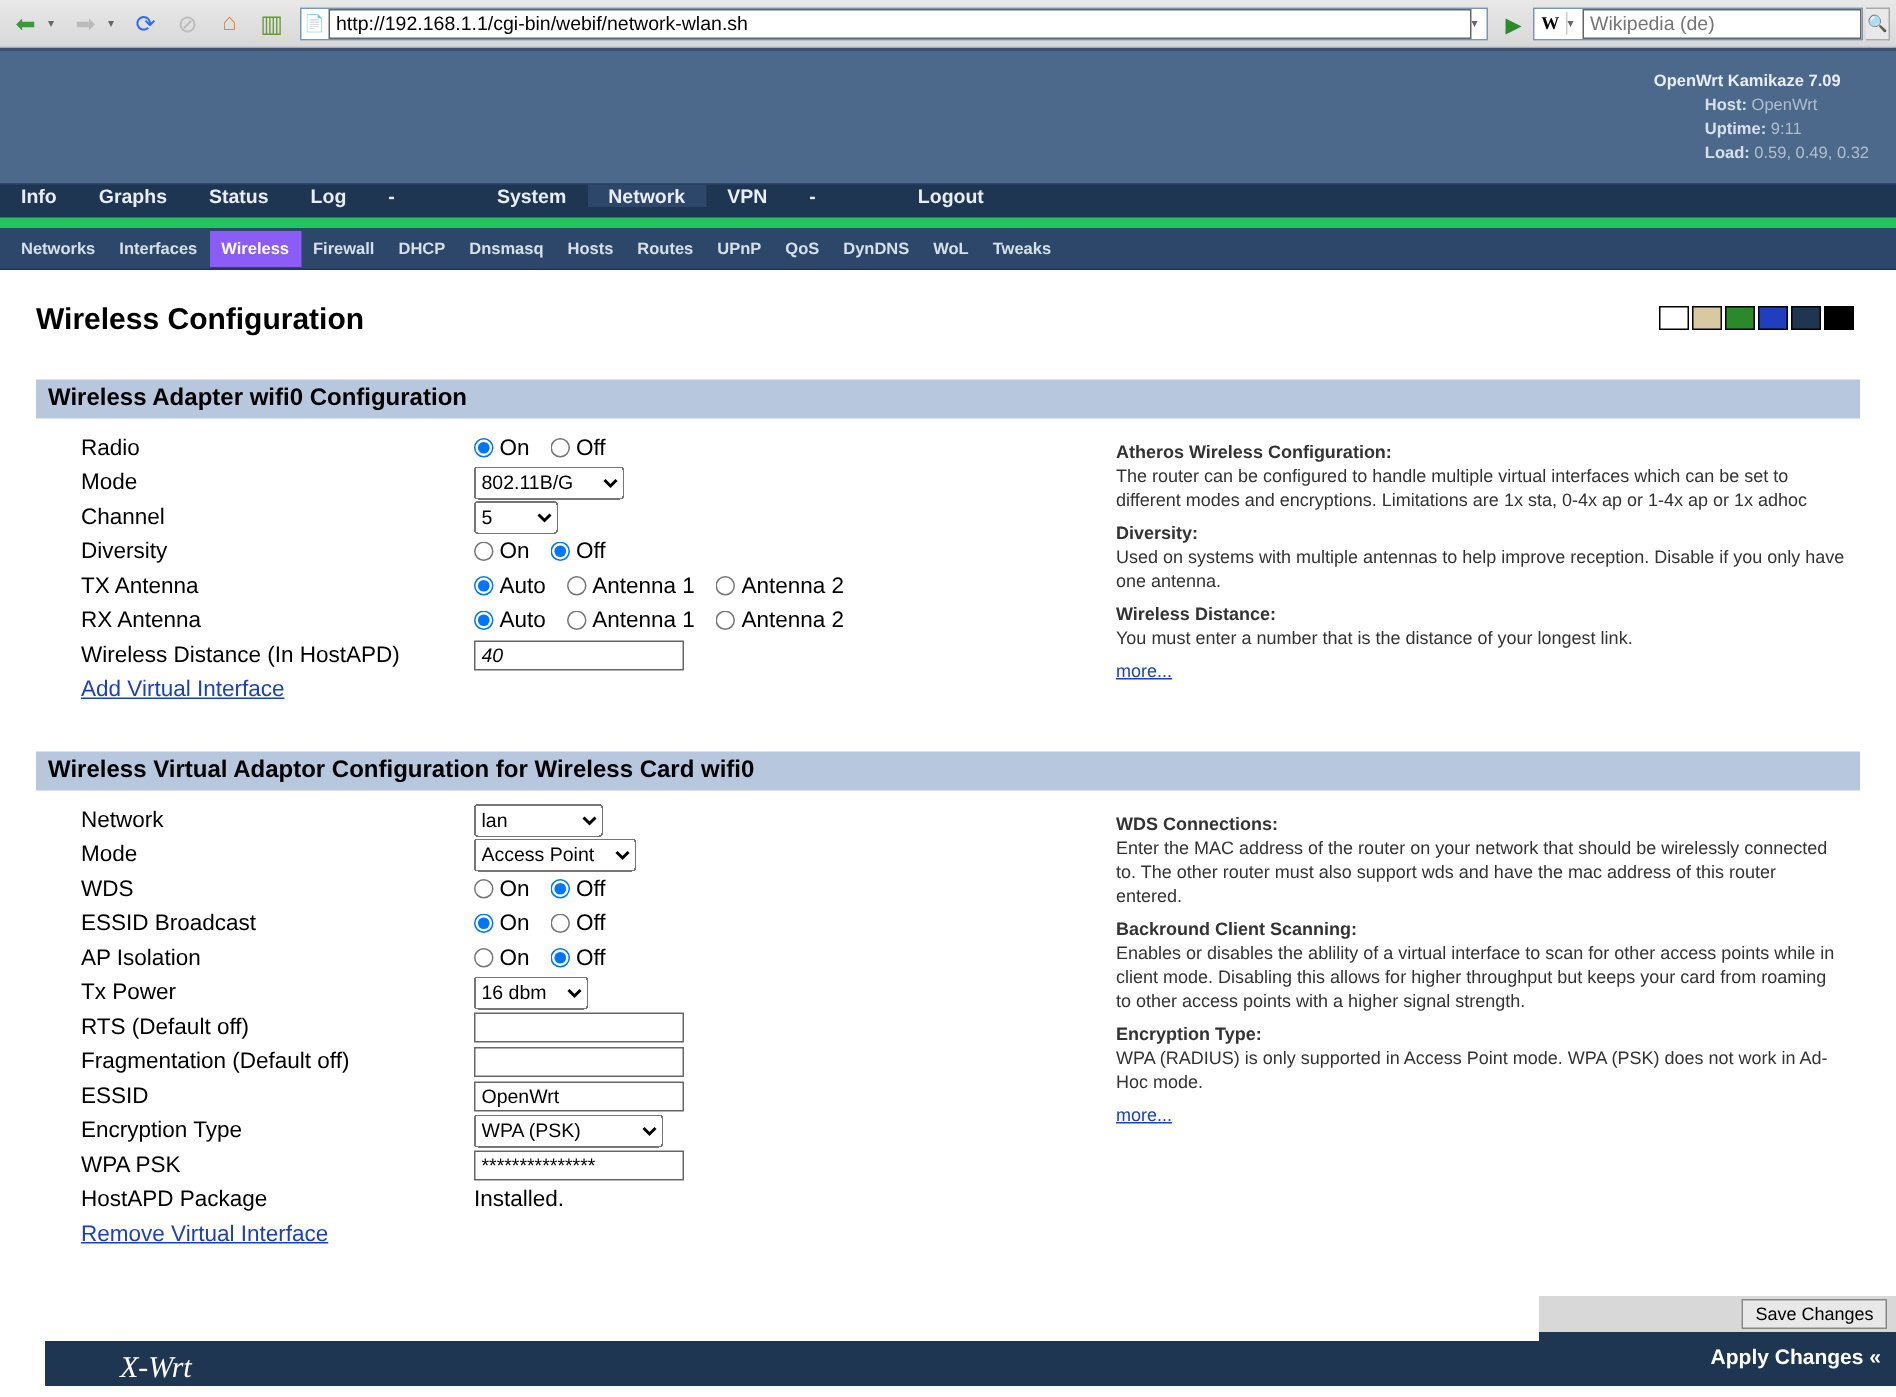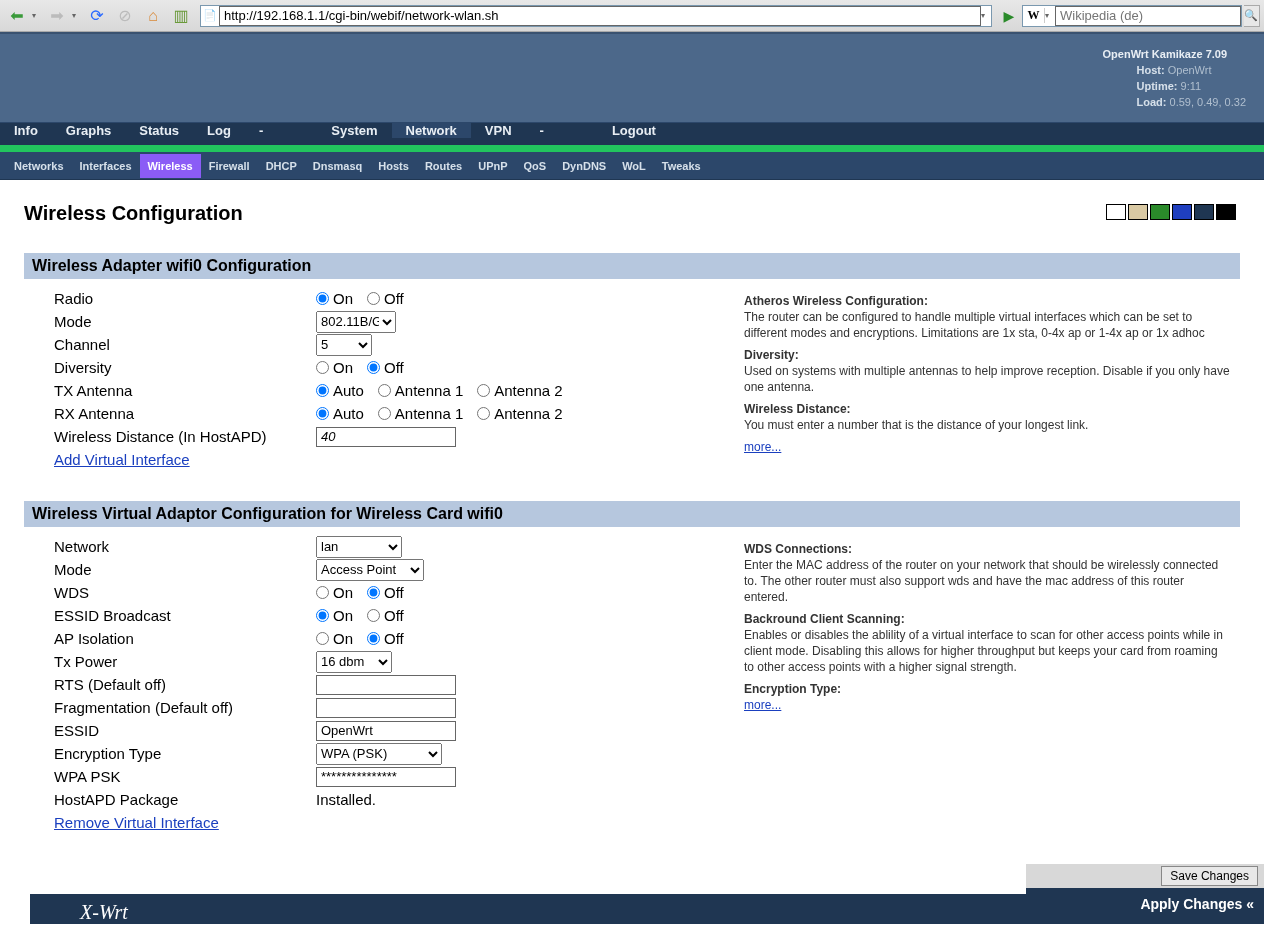--- a/index.html
+++ b/index.html
@@ -156,21 +156,21 @@
             </label>
           <label class="radio-opt">
               <input type="radio" name="radio" style="">
               <span>Off</span>
             </label>
         </div>
         </div>
       <div class="row">
           <div class="row-label">Mode</div>
         <div class="row-field">
-            <select style="width:80px"><option>802.11B/G</option></select>
+            <select style="width:100px"><option>802.11B/G</option></select>
           </div>
         </div>
       <div class="row">
           <div class="row-label">Channel</div>
         <div class="row-field">
             <select style="width:56px"><option>5</option></select>
           </div>
         </div>
       <div class="row">
           <div class="row-label">Diversity</div>
@@ -337,20 +337,21 @@
       <div class="row link-row">
           <a href="#">Remove Virtual Interface</a>
         </div>
     </div>
     <div class="help-col">
       <div class="ht">WDS Connections:</div>
       <div class="hd">Enter the MAC address of the router on your network that should be wirelessly connected to. The other router must also support wds and have the mac address of this router entered.</div>
       <div class="ht">Backround Client Scanning:</div>
       <div class="hd">Enables or disables the ablility of a virtual interface to scan for other access points while in client mode. Disabling this allows for higher throughput but keeps your card from roaming to other access points with a higher signal strength.</div>
       <div class="ht">Encryption Type:</div>
+      <div class="hd">WPA (RADIUS) is only supported in Access Point mode. WPA (PSK) does not work in Ad-Hoc mode.</div>
       <div><a href="#">more...</a></div>
     </div>
   </div>
 </div>
 
 <div class="footer">
   <div class="footer-right-box">
     <div class="save-btn-wrap">
         <button class="save-btn">Save Changes</button>
       </div>

